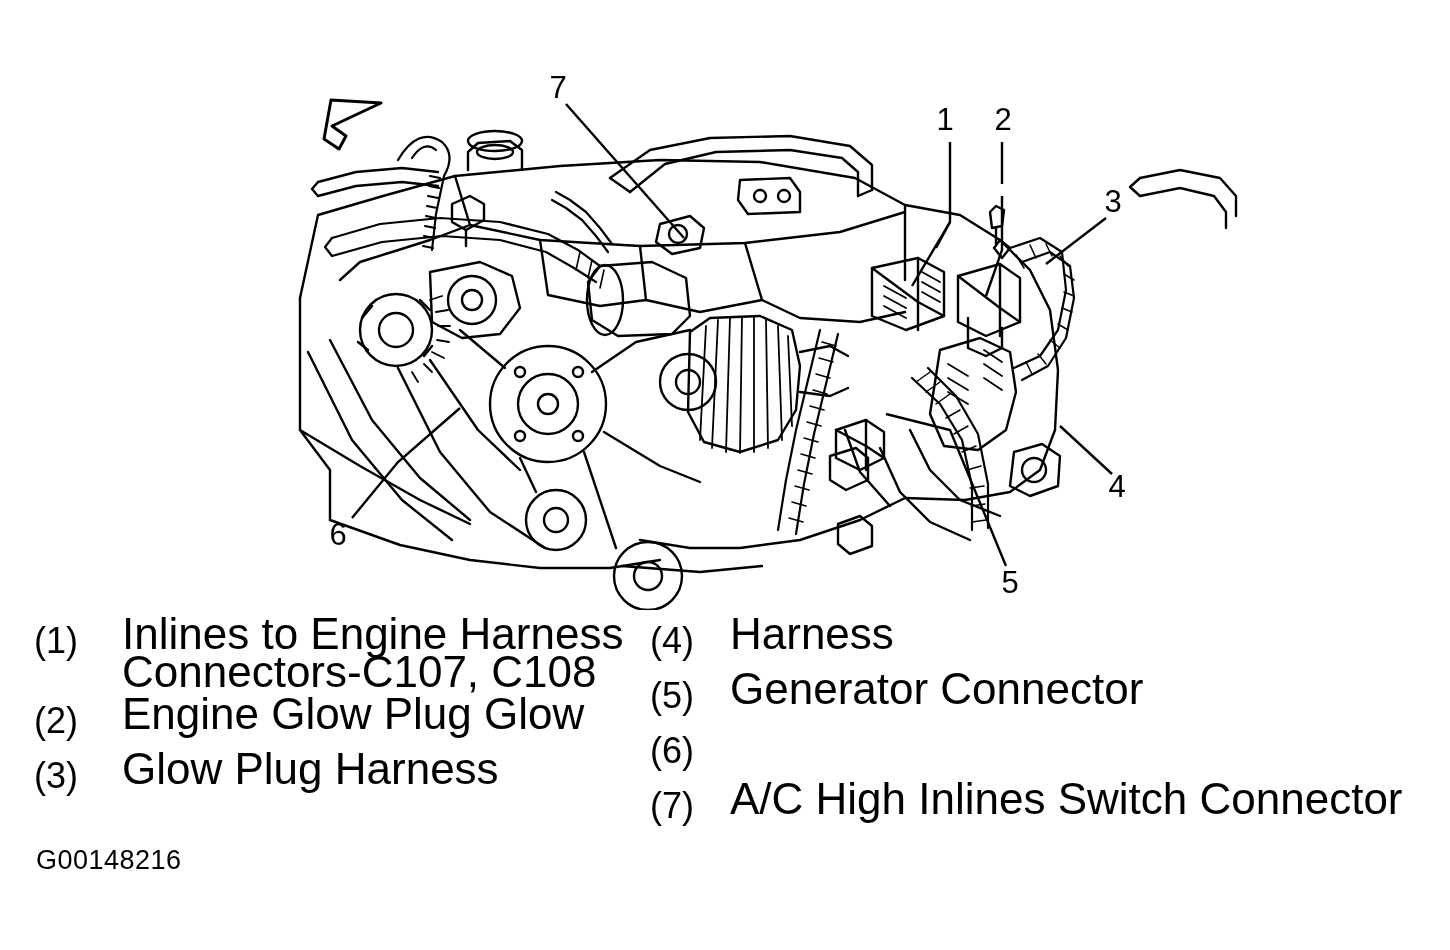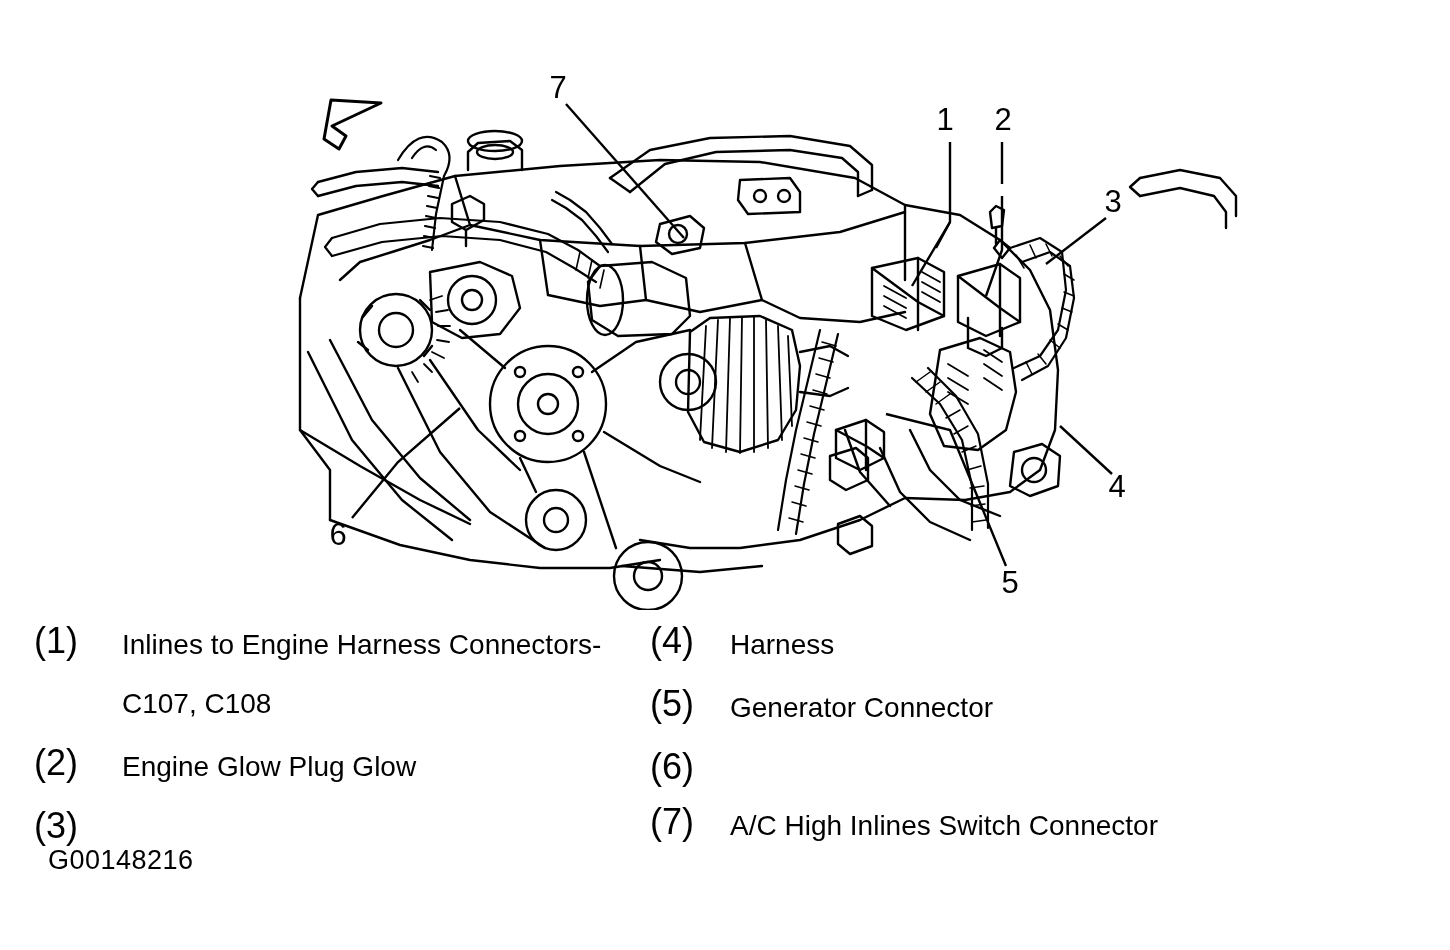--- a/index.html
+++ b/index.html
@@ -59,28 +59,28 @@
     margin-bottom: 4px;
   }
   .legend-key {
     font-size: 36px;
     line-height: 51px;
     white-space: nowrap;
     width: 88px;
     flex: 0 0 88px;
   }
   .legend-text {
-    font-size: 28px;
-    line-height: 59px;
+    font-size: 44px;
+    line-height: 38px;
   }
   #legend-col-right .legend-key { width: 80px; flex: 0 0 80px; }
 
   #figure-id {
     position: absolute;
-    left: 48px;
+    left: 36px;
     top: 845px;
     font-size: 27px;
     letter-spacing: 0.5px;
   }
 </style>
 </head>
 <body>
 
 <div id="page">
 
@@ -311,20 +311,21 @@
       <div class="legend-item">
         <span class="legend-key">(1)</span>
         <span class="legend-text">Inlines to Engine Harness Connectors-C107, C108</span>
       </div>
       <div class="legend-item">
         <span class="legend-key">(2)</span>
         <span class="legend-text">Engine Glow Plug Glow</span>
       </div>
       <div class="legend-item">
         <span class="legend-key">(3)</span>
+        <span class="legend-text">Glow Plug Harness</span>
       </div>
     </div>
 
     <div class="legend-col" id="legend-col-right">
       <div class="legend-item">
         <span class="legend-key">(4)</span>
         <span class="legend-text">Harness</span>
       </div>
       <div class="legend-item">
         <span class="legend-key">(5)</span>

